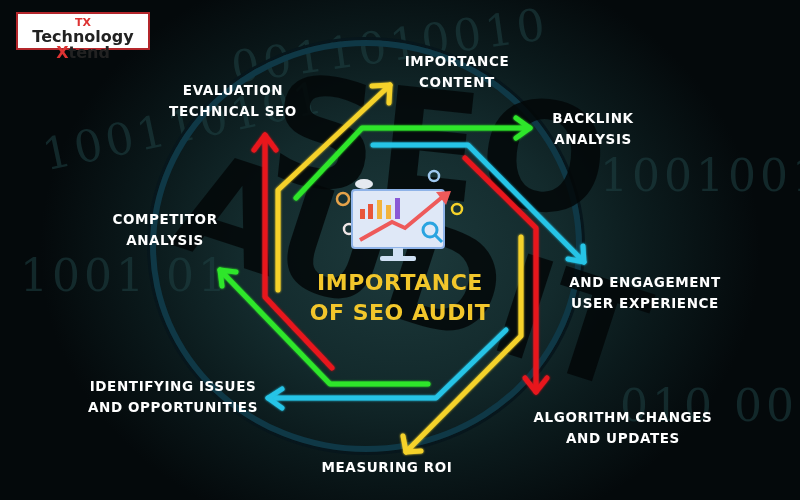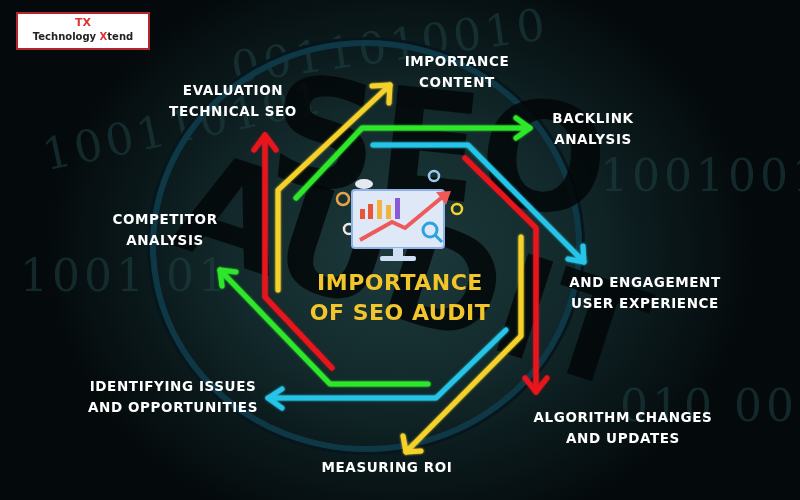--- a/index.html
+++ b/index.html
@@ -7,21 +7,21 @@
   .canvas { position:relative; width:800px; height:500px; overflow:hidden;
     background:
       radial-gradient(ellipse 360px 300px at 400px 250px, #1d3a3c 0%, #132a2c 45%, #0b1a1c 70%, #04090b 100%);
   }
   .bg-binary { position:absolute; color:#1f4244; font-family:"DejaVu Serif", serif; font-size:44px; opacity:0.55; letter-spacing:4px; white-space:nowrap; }
   .bg-word { position:absolute; color:#030708; font-family:"DejaVu Sans", sans-serif; font-weight:bold; opacity:0.85; }
   .ring { position:absolute; border-radius:50%; border:6px solid #0f3846; box-shadow: 0 0 0 3px #07161c; }
   .logo { position:absolute; left:16px; top:12px; width:134px; height:38px; background:#fff; border:2px solid #b3262b; box-sizing:border-box; text-align:center; }
   .logo .tx { font-size:11px; font-weight:bold; color:#222; line-height:13px; margin-top:2px; }
   .logo .tx span { color:#d33; }
-  .logo .name { font-size:10px; color:#222; line-height:16px; font-weight:bold; }
+  .logo .name { font-size:16px; color:#222; line-height:16px; font-weight:bold; }
   .logo .name .x { color:#d33; }
   svg.arrows { position:absolute; left:0; top:0; }
   .label { position:absolute; color:#fff; font-weight:bold; font-size:13.5px; line-height:21px; text-align:center; letter-spacing:0.6px; white-space:nowrap; }
   .title { position:absolute; left:300px; top:268px; width:200px; text-align:center; color:#f2c62b; font-weight:bold; font-size:22px; line-height:30px; letter-spacing:0.5px; }
 </style>
 </head>
 <body>
 
 <div class="canvas">
 

